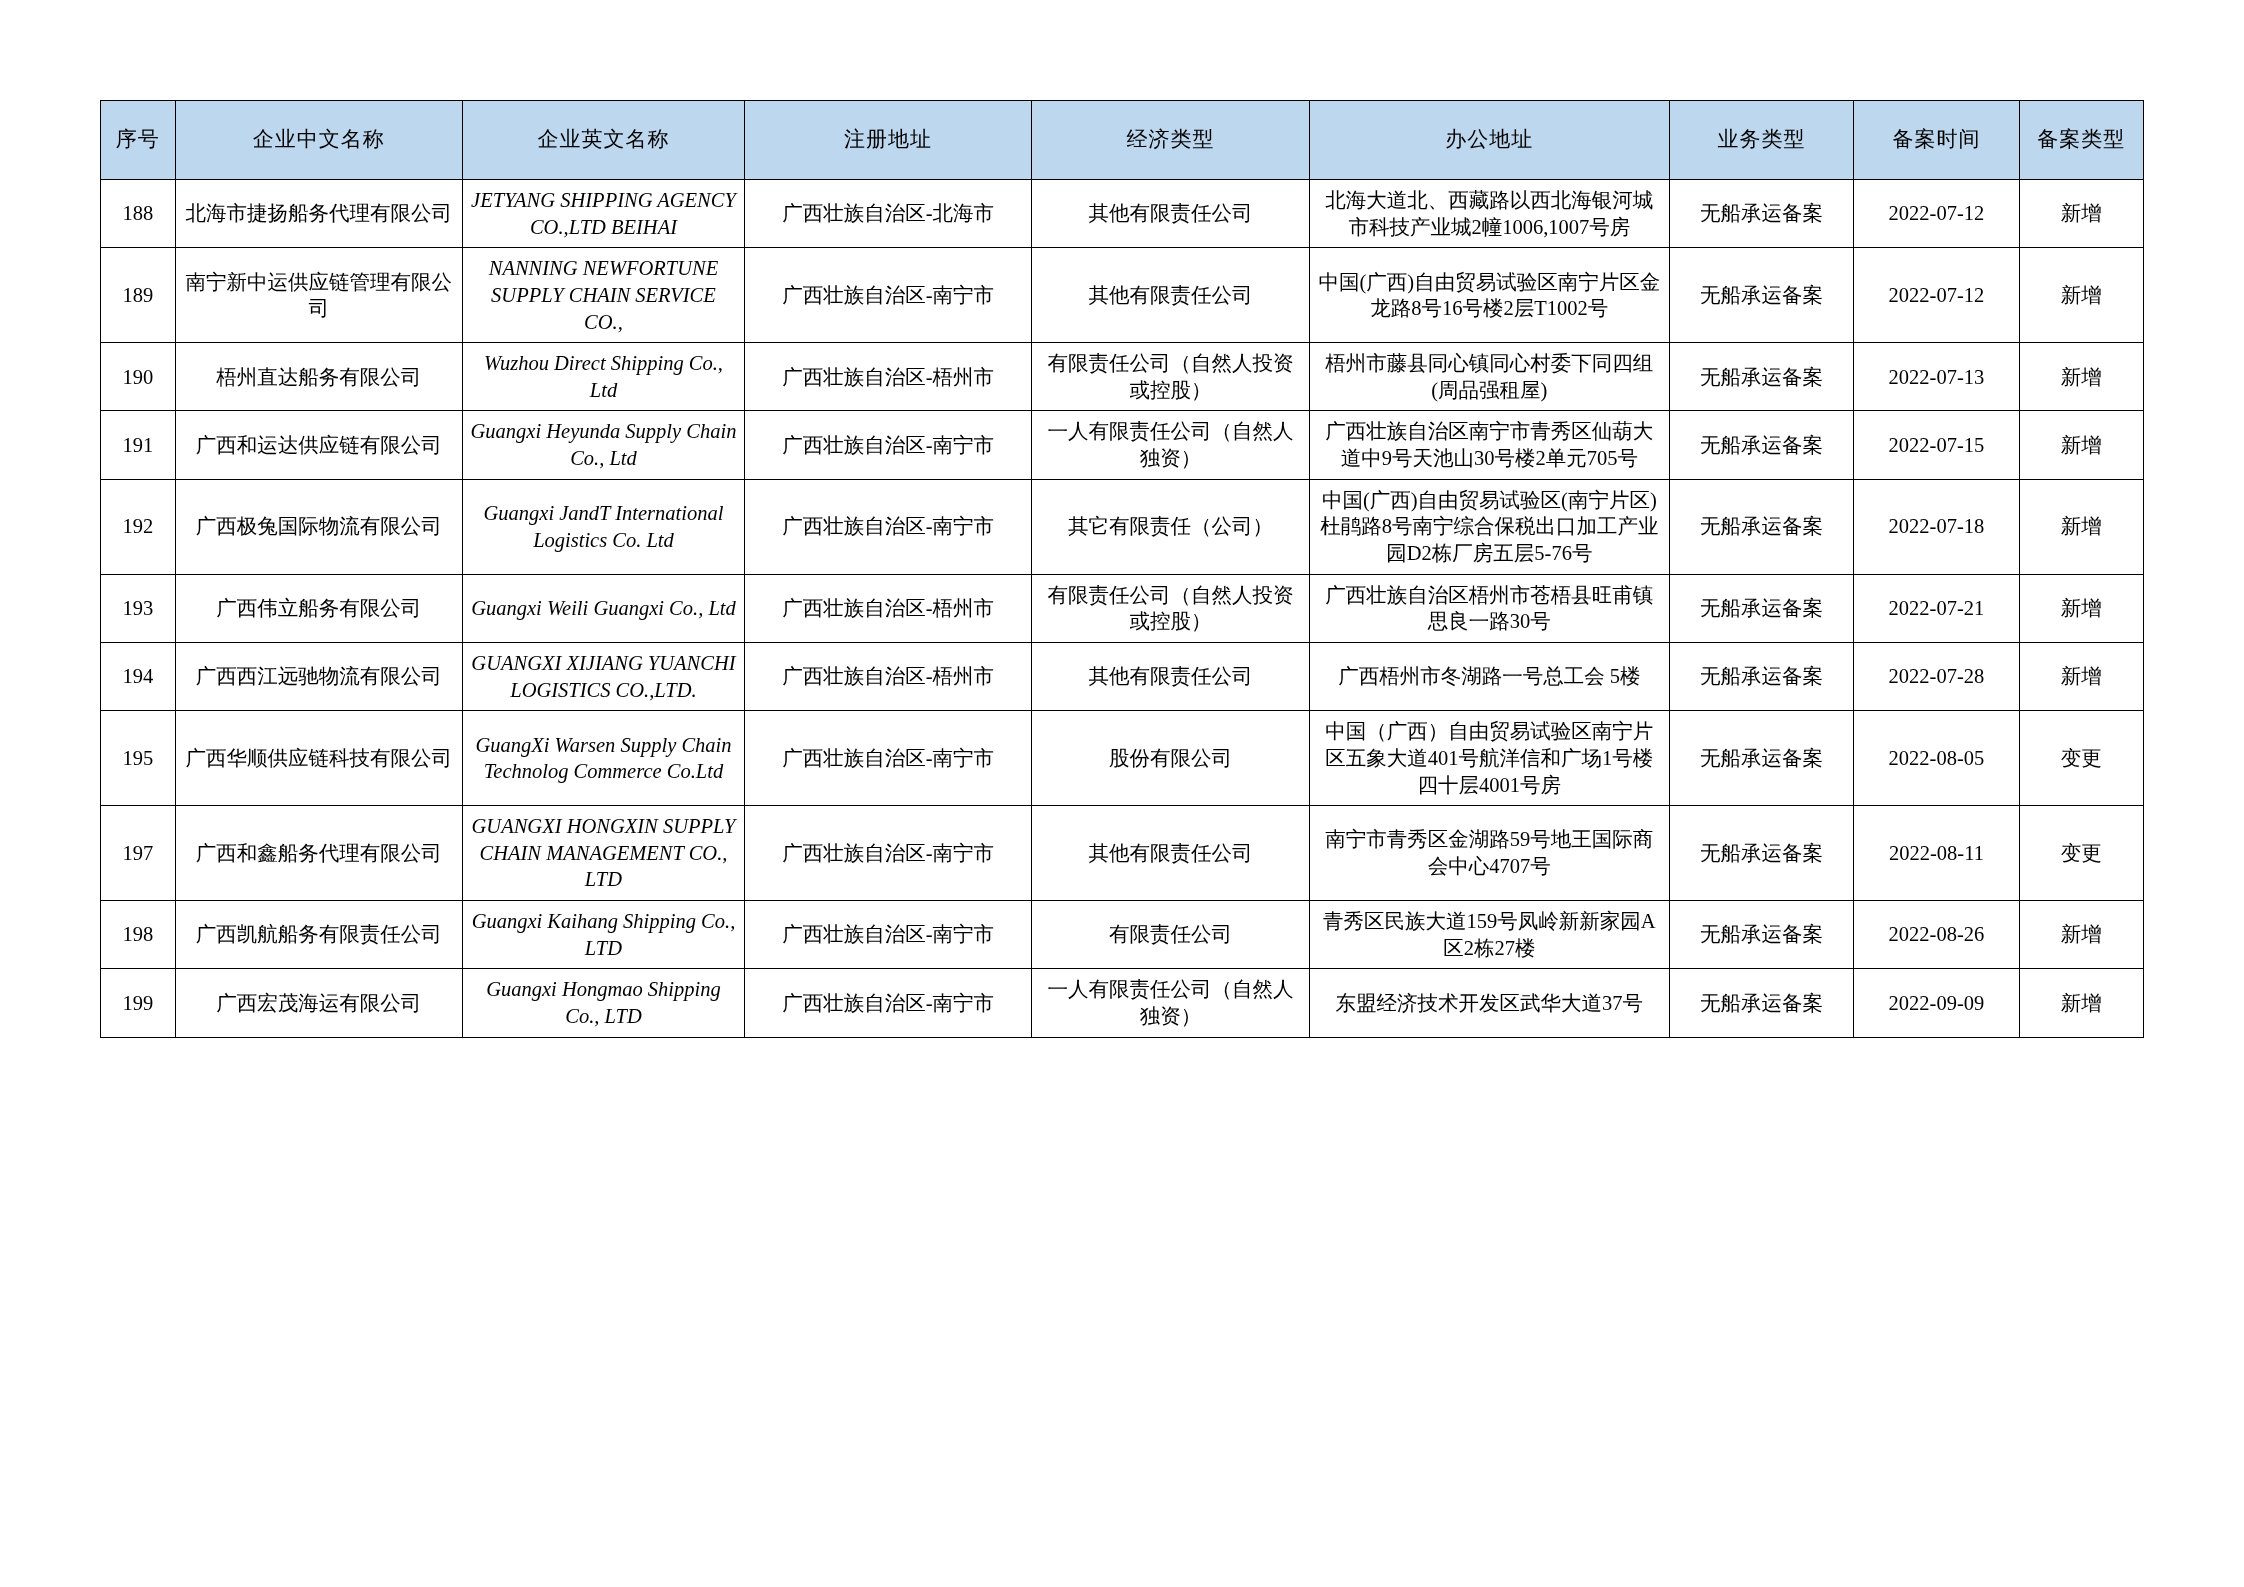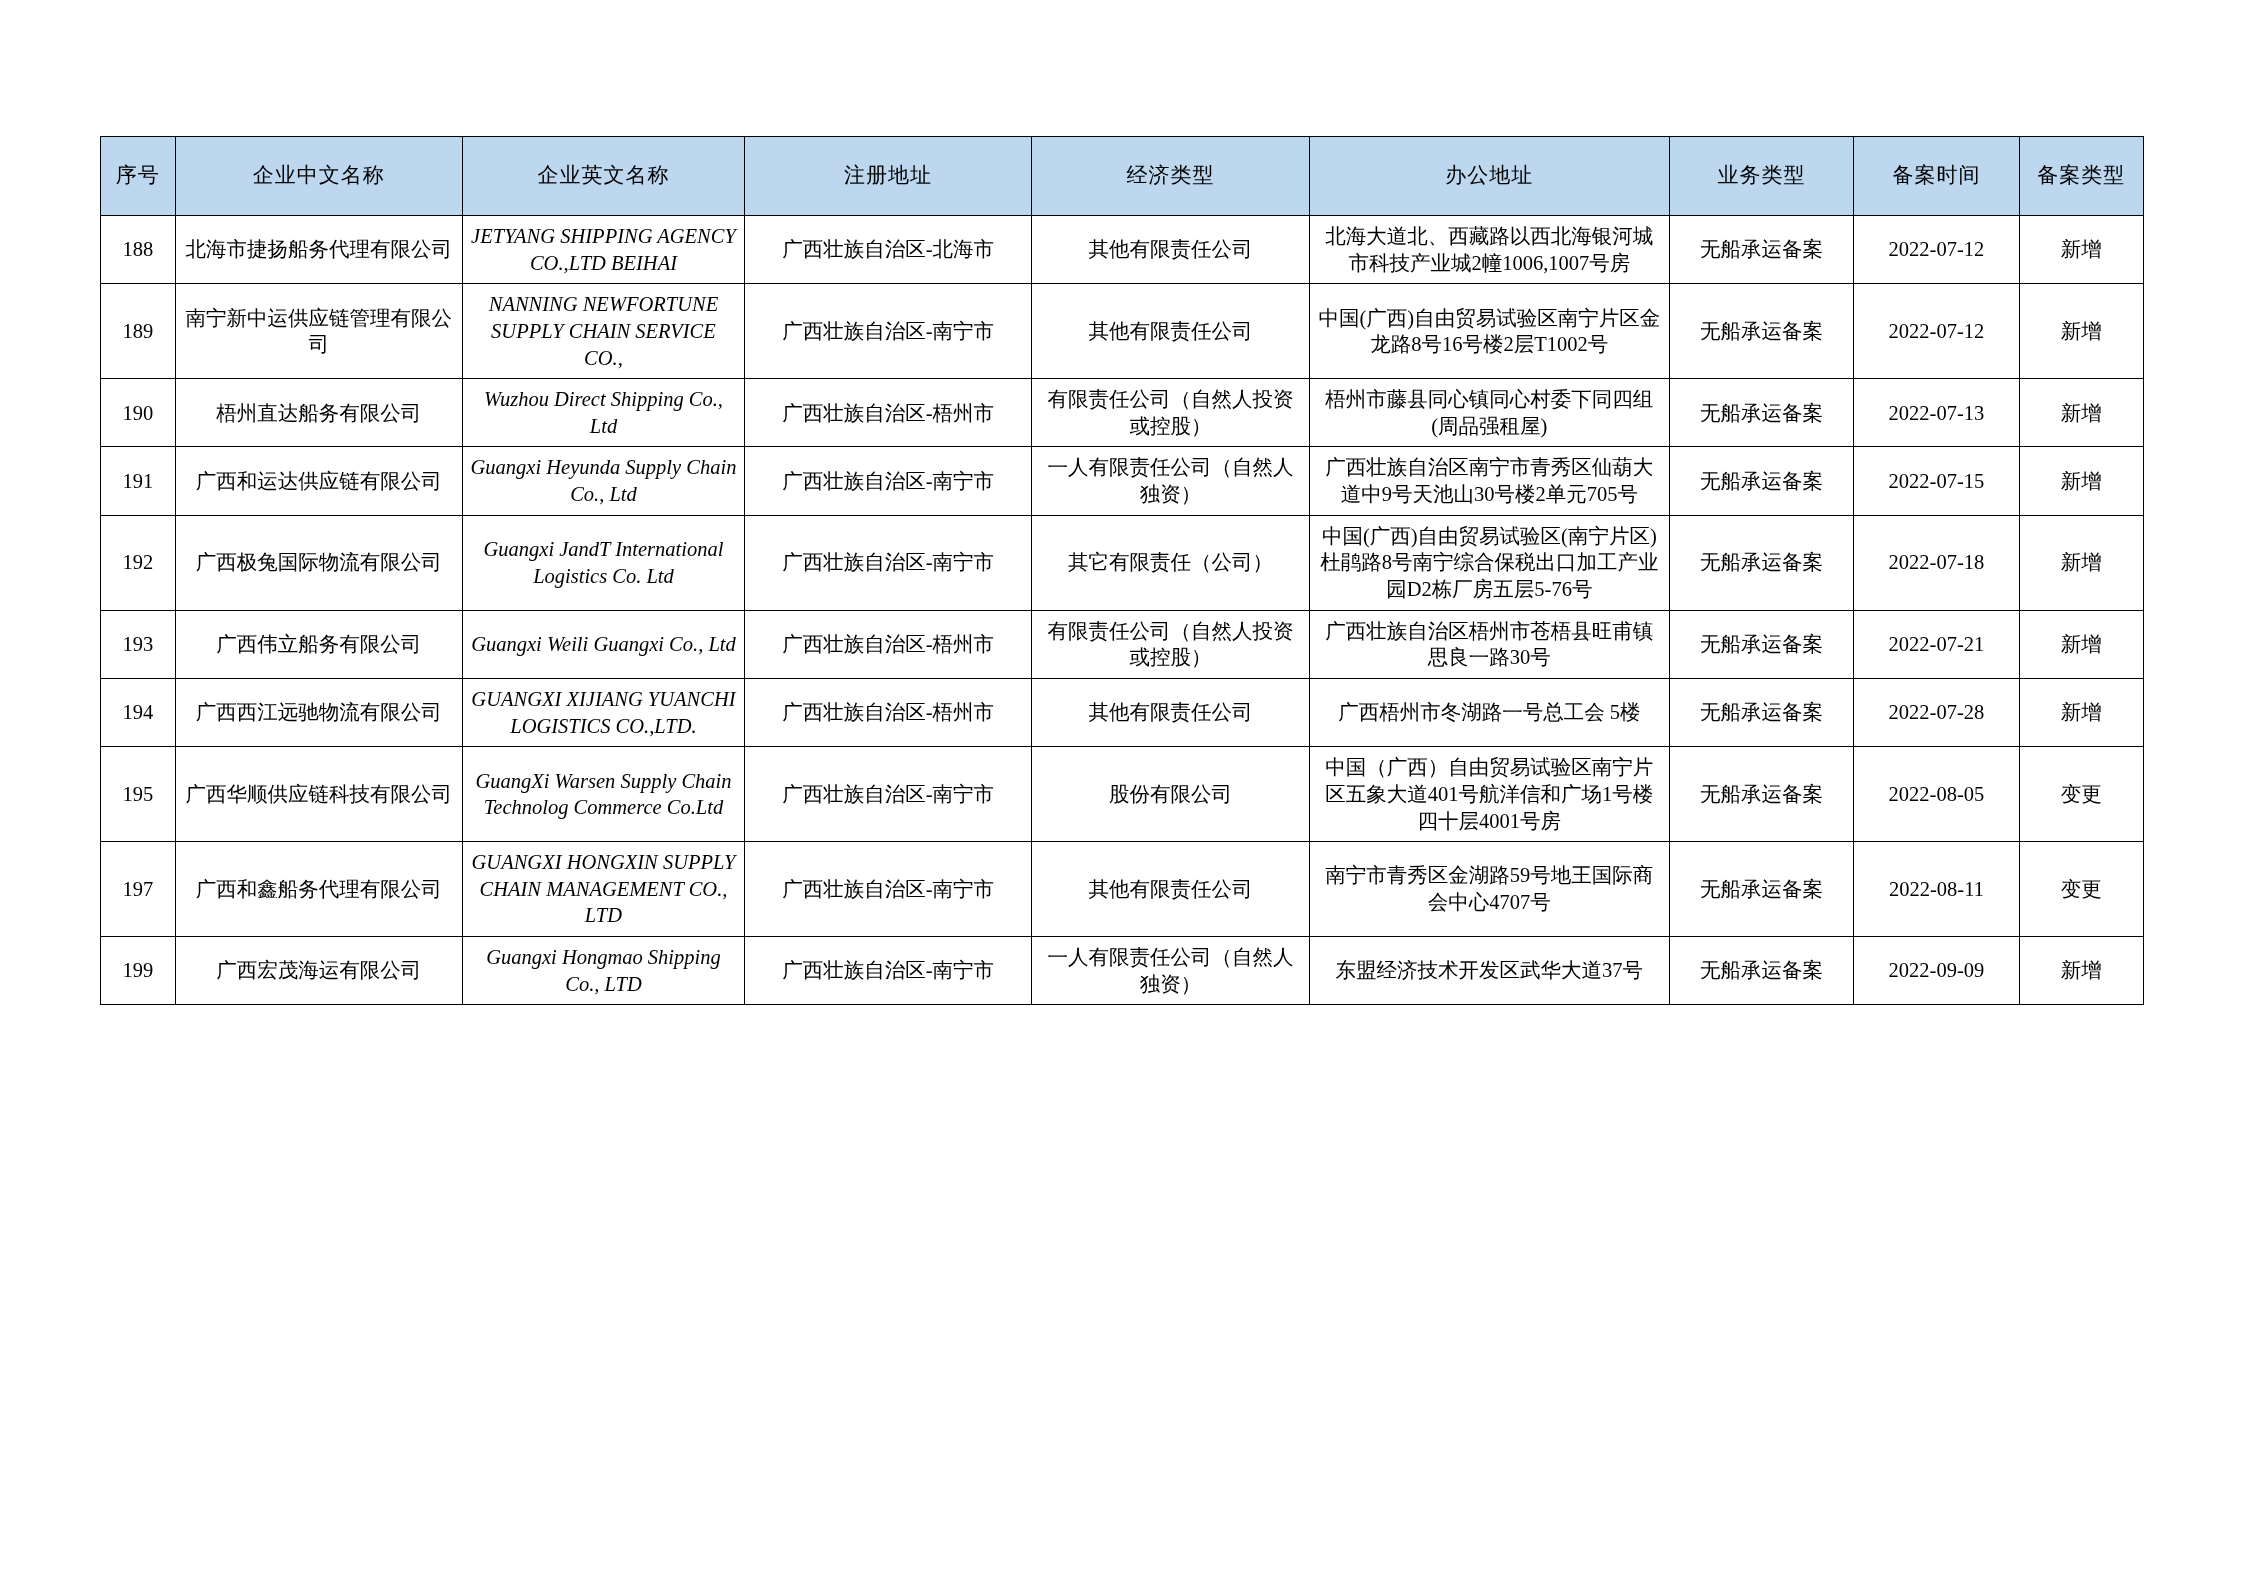--- a/index.html
+++ b/index.html
@@ -17,21 +17,20 @@
     width: 2244px;
     height: 1587px;
     box-sizing: border-box;
     padding: 100px 100px;
   }
   table.registry {
     border-collapse: collapse;
     table-layout: fixed;
     width: 2044px;
     border: 1.5px solid #000000;
-    margin-top: 36px;
   }
   table.registry th,
   table.registry td {
     border: 1.2px solid #000000;
     padding: 7px 6px;
     vertical-align: middle;
     text-align: center;
     line-height: 1.30;
     word-wrap: break-word;
     overflow-wrap: break-word;
@@ -188,20 +187,31 @@
         <td class="cn">广西和鑫船务代理有限公司</td>
         <td class="en">GUANGXI HONGXIN SUPPLY CHAIN MANAGEMENT CO., LTD</td>
         <td class="reg">广西壮族自治区-南宁市</td>
         <td class="econ">其他有限责任公司</td>
         <td class="office">南宁市青秀区金湖路59号地王国际商会中心4707号</td>
         <td class="biz">无船承运备案</td>
         <td class="date">2022-08-11</td>
         <td class="type">变更</td>
       </tr>
       <tr>
+        <td class="idx">198</td>
+        <td class="cn">广西凯航船务有限责任公司</td>
+        <td class="en">Guangxi Kaihang Shipping Co., LTD</td>
+        <td class="reg">广西壮族自治区-南宁市</td>
+        <td class="econ">有限责任公司</td>
+        <td class="office">青秀区民族大道159号凤岭新新家园A区2栋27楼</td>
+        <td class="biz">无船承运备案</td>
+        <td class="date">2022-08-26</td>
+        <td class="type">新增</td>
+      </tr>
+      <tr>
         <td class="idx">199</td>
         <td class="cn">广西宏茂海运有限公司</td>
         <td class="en">Guangxi Hongmao Shipping Co., LTD</td>
         <td class="reg">广西壮族自治区-南宁市</td>
         <td class="econ">一人有限责任公司（自然人独资）</td>
         <td class="office">东盟经济技术开发区武华大道37号</td>
         <td class="biz">无船承运备案</td>
         <td class="date">2022-09-09</td>
         <td class="type">新增</td>
       </tr>

